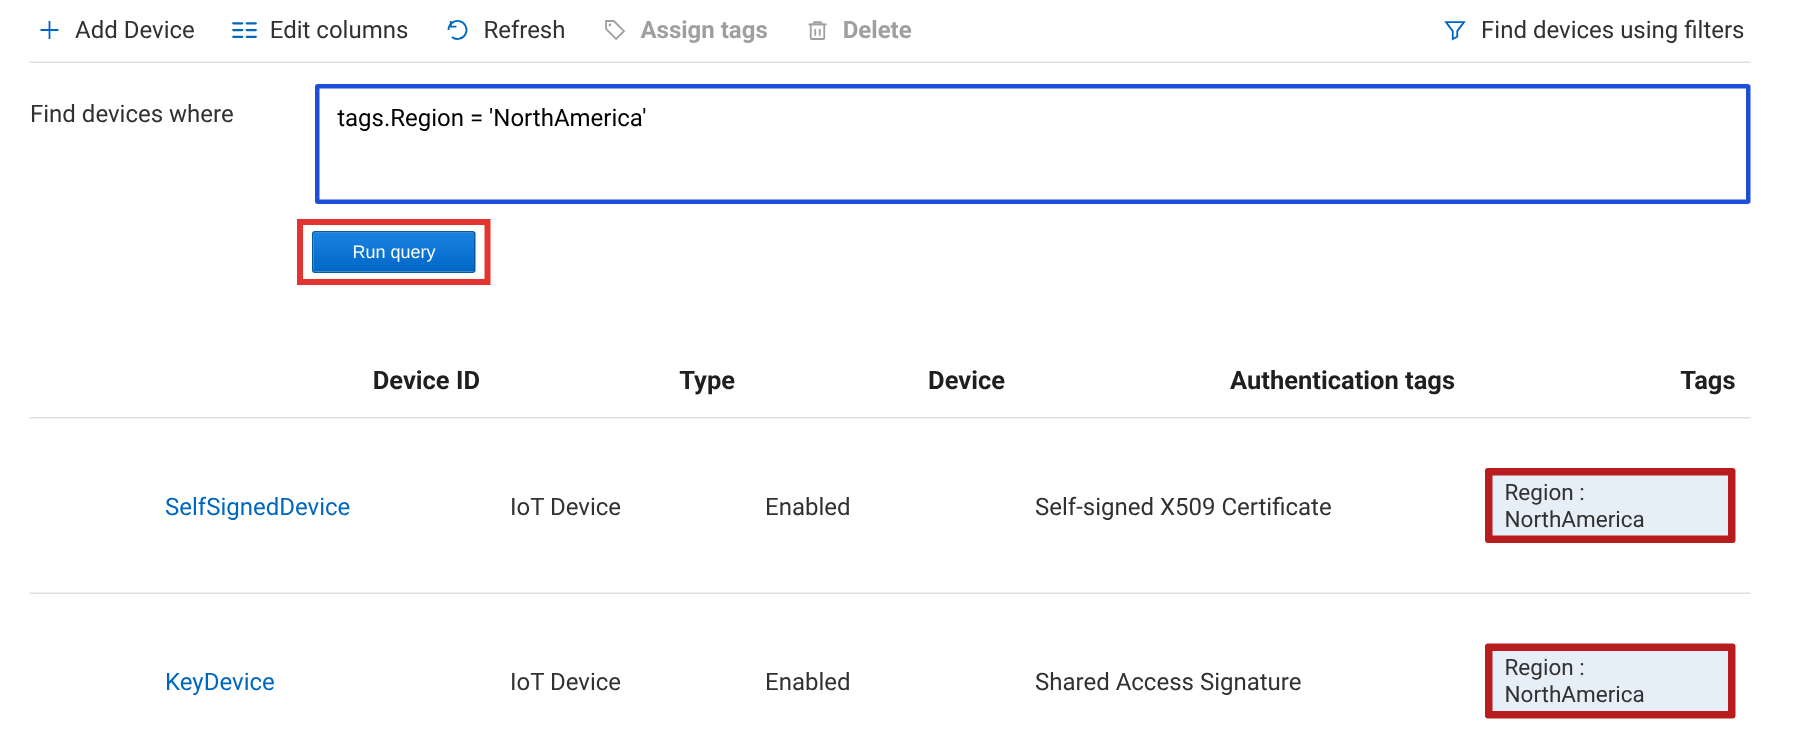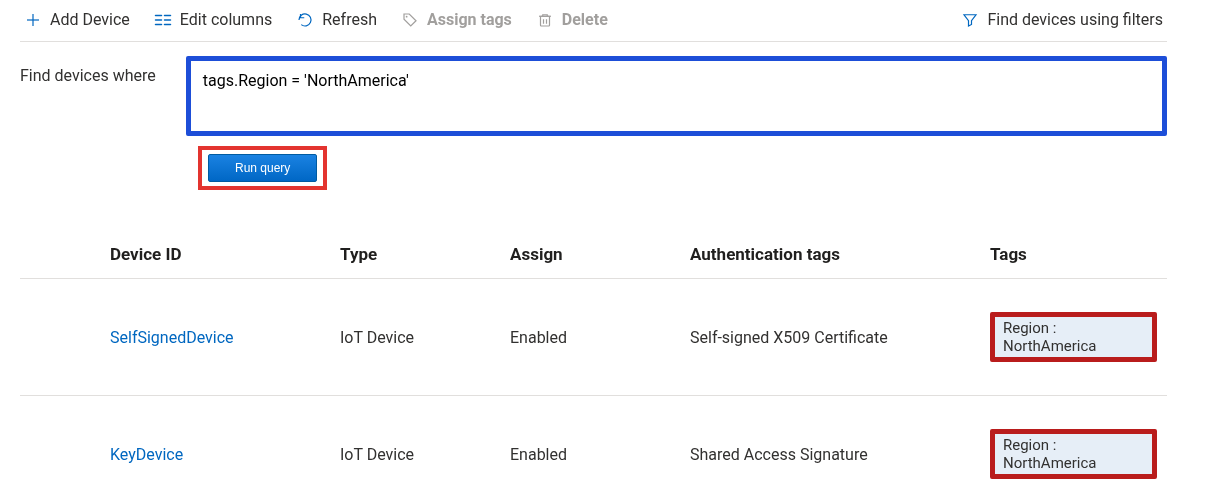--- a/index.html
+++ b/index.html
@@ -52,28 +52,29 @@
     gap: 30px;
     margin-top: 14px;
   }
   .query-label {
     font-size: 16px;
     color: #323130;
     padding-top: 10px;
   }
   .query-input {
     flex: 1;
-    border: 5px solid #1d4ed8;
+    border: 3px solid #1d4ed8;
     border-radius: 2px;
     padding: 10px 12px;
     font-size: 16px;
     font-family: inherit;
     height: 80px;
     resize: none;
     outline: none;
+    margin-left: 24px;
   }
 
   
   .run-row {
     margin-top: 10px;
     margin-left: 178px;
   }
   .highlight-box {
     border: 4px solid #e3342f;
     display: inline-block;
@@ -91,21 +92,21 @@
   }
 
   
   .grid {
     width: 100%;
     margin-top: 42px;
     border-collapse: collapse;
     table-layout: fixed;
   }
   .grid thead th {
-    text-align: left;
+    text-align: right;
     font-weight: 700;
     font-size: 17px;
     padding: 12px 10px 14px 10px;
     border-bottom: 1px solid #e1dfdd;
     color: #201f1e;
   }
   .grid tbody td {
     padding: 33px 10px;
     border-bottom: 1px solid #e1dfdd;
     font-size: 16px;
@@ -219,21 +220,21 @@
       <col style="width:310px">
       <col style="width:170px">
       <col style="width:180px">
       <col style="width:300px">
       <col>
     </colgroup>
     <thead>
       <tr>
         <th>Device ID</th>
         <th>Type</th>
-        <th>Assign</th>
+        <th>Device</th>
         <th>Authentication tags</th>
         <th>Tags</th>
       </tr>
     </thead>
     <tbody>
       <tr>
         <td><span class="link">SelfSignedDevice</span></td>
         <td>IoT Device</td>
         <td>Enabled</td>
         <td>Self-signed X509 Certificate</td>

